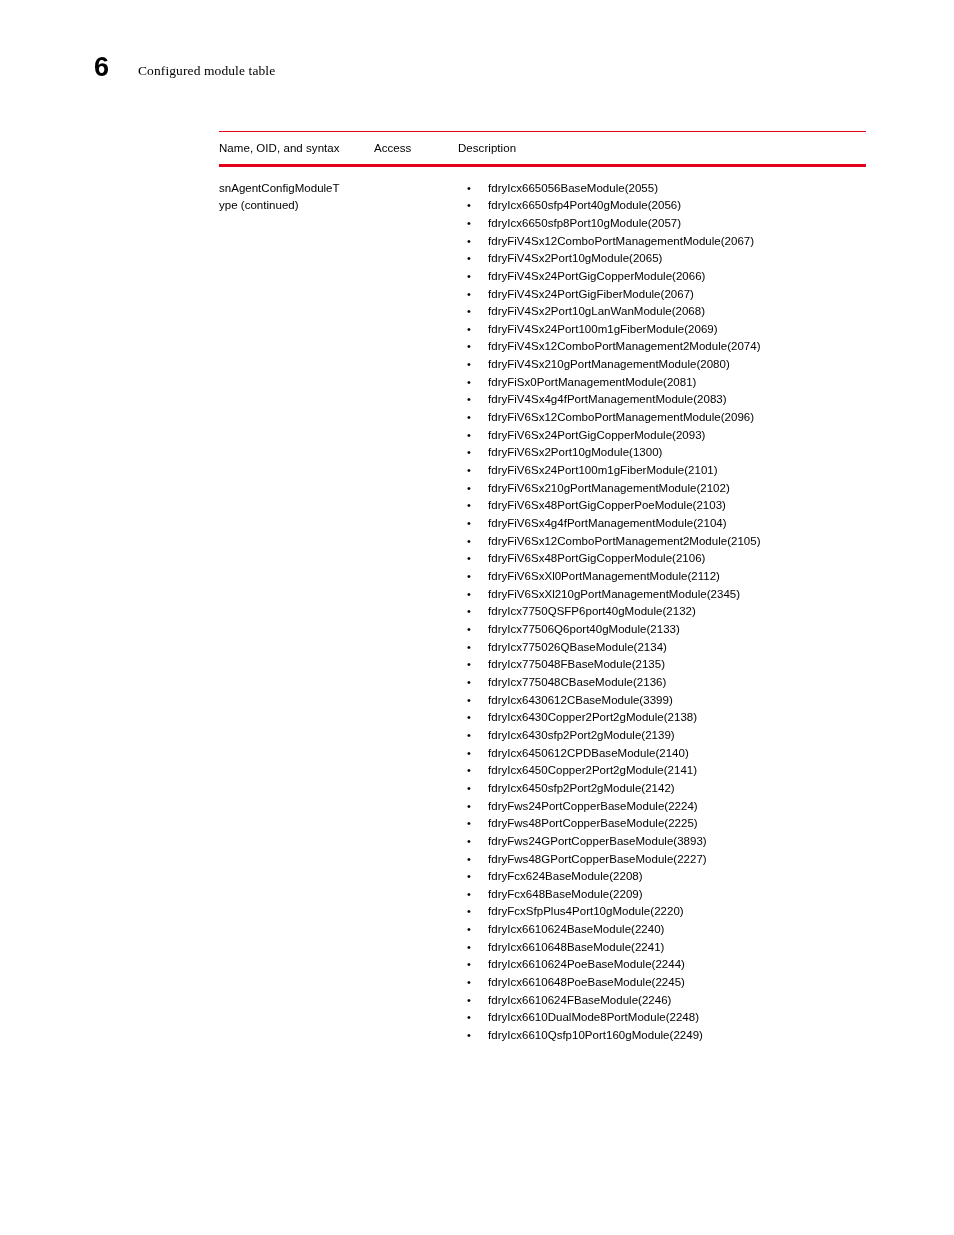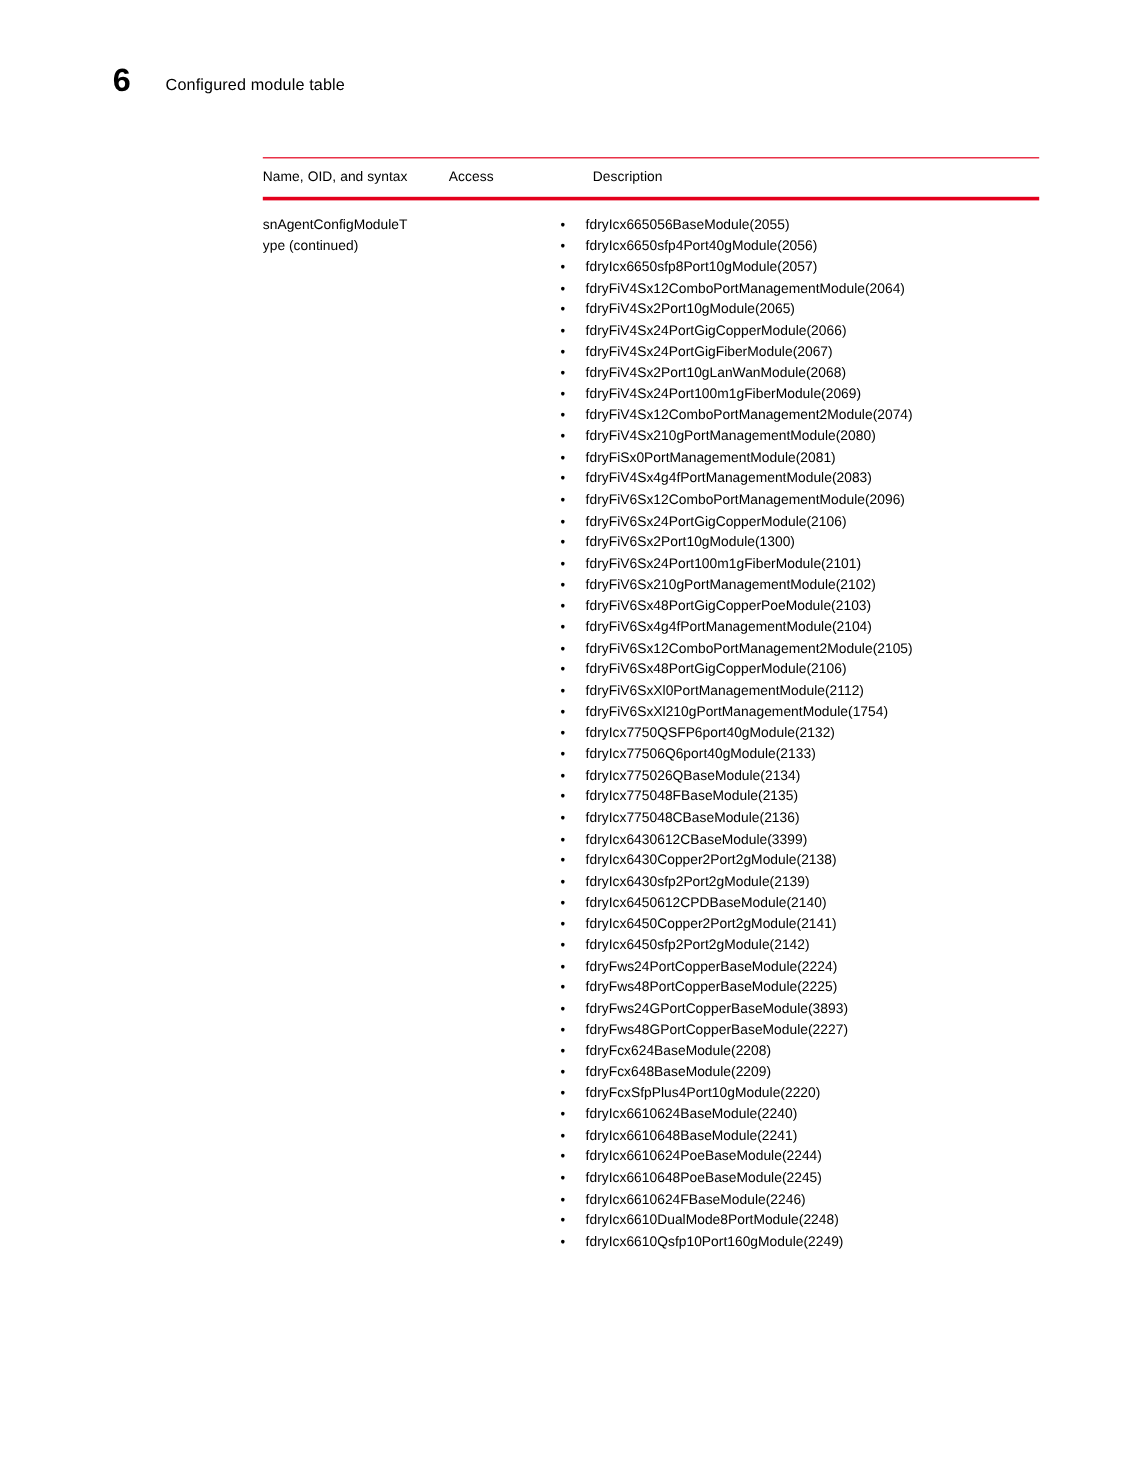--- a/index.html
+++ b/index.html
@@ -33,20 +33,21 @@
     line-height: 30px;
     letter-spacing: -0.5px;
   }
   .chapter-title {
     position: absolute;
     left: 138px;
     top: 10px;
     font-size: 13.5px;
     line-height: 18px;
     letter-spacing: 0.1px;
+    font-family: Liberation Serif, serif;
   }
 
   
   .mib-table {
     position: absolute;
     left: 219px;
     top: 131px;
     width: 647px;
   }
   .rule {
@@ -61,21 +62,21 @@
     padding: 9px 0 8px 0;
   }
   .th {
     font-size: 11.5px;
     font-weight: normal;
     line-height: 15px;
     letter-spacing: 0.05px;
   }
   .col-name   { width: 155px; flex: 0 0 155px; }
   .col-access { width: 84px;  flex: 0 0 84px;  }
-  .col-desc   { flex: 1 1 auto; margin-left: 36px; }
+  .col-desc   { flex: 1 1 auto; }
 
   .tbody {
     display: flex;
     padding-top: 13px;
   }
   .td {
     font-size: 11.5px;
     line-height: 17.6px;
     letter-spacing: 0.02px;
   }
@@ -130,41 +131,41 @@
     <div class="td td-name">
       <span class="name-line">snAgentConfigModuleT</span>
       <span class="name-line">ype (continued)</span>
     </div>
     <div class="td td-access"></div>
     <div class="td td-desc">
       <ul class="module-list">
           <li><span class="bullet">•</span><span>fdryIcx665056BaseModule(2055)</span></li>
           <li><span class="bullet">•</span><span>fdryIcx6650sfp4Port40gModule(2056)</span></li>
           <li><span class="bullet">•</span><span>fdryIcx6650sfp8Port10gModule(2057)</span></li>
-          <li><span class="bullet">•</span><span>fdryFiV4Sx12ComboPortManagementModule(2064)</span></li>
+          <li><span class="bullet">•</span><span>fdryFiV4Sx12ComboPortManagementModule(2067)</span></li>
           <li><span class="bullet">•</span><span>fdryFiV4Sx2Port10gModule(2065)</span></li>
           <li><span class="bullet">•</span><span>fdryFiV4Sx24PortGigCopperModule(2066)</span></li>
           <li><span class="bullet">•</span><span>fdryFiV4Sx24PortGigFiberModule(2067)</span></li>
           <li><span class="bullet">•</span><span>fdryFiV4Sx2Port10gLanWanModule(2068)</span></li>
           <li><span class="bullet">•</span><span>fdryFiV4Sx24Port100m1gFiberModule(2069)</span></li>
           <li><span class="bullet">•</span><span>fdryFiV4Sx12ComboPortManagement2Module(2074)</span></li>
           <li><span class="bullet">•</span><span>fdryFiV4Sx210gPortManagementModule(2080)</span></li>
           <li><span class="bullet">•</span><span>fdryFiSx0PortManagementModule(2081)</span></li>
           <li><span class="bullet">•</span><span>fdryFiV4Sx4g4fPortManagementModule(2083)</span></li>
           <li><span class="bullet">•</span><span>fdryFiV6Sx12ComboPortManagementModule(2096)</span></li>
-          <li><span class="bullet">•</span><span>fdryFiV6Sx24PortGigCopperModule(2106)</span></li>
+          <li><span class="bullet">•</span><span>fdryFiV6Sx24PortGigCopperModule(2093)</span></li>
           <li><span class="bullet">•</span><span>fdryFiV6Sx2Port10gModule(1300)</span></li>
           <li><span class="bullet">•</span><span>fdryFiV6Sx24Port100m1gFiberModule(2101)</span></li>
           <li><span class="bullet">•</span><span>fdryFiV6Sx210gPortManagementModule(2102)</span></li>
           <li><span class="bullet">•</span><span>fdryFiV6Sx48PortGigCopperPoeModule(2103)</span></li>
           <li><span class="bullet">•</span><span>fdryFiV6Sx4g4fPortManagementModule(2104)</span></li>
           <li><span class="bullet">•</span><span>fdryFiV6Sx12ComboPortManagement2Module(2105)</span></li>
           <li><span class="bullet">•</span><span>fdryFiV6Sx48PortGigCopperModule(2106)</span></li>
           <li><span class="bullet">•</span><span>fdryFiV6SxXl0PortManagementModule(2112)</span></li>
-          <li><span class="bullet">•</span><span>fdryFiV6SxXl210gPortManagementModule(1754)</span></li>
+          <li><span class="bullet">•</span><span>fdryFiV6SxXl210gPortManagementModule(2345)</span></li>
           <li><span class="bullet">•</span><span>fdryIcx7750QSFP6port40gModule(2132)</span></li>
           <li><span class="bullet">•</span><span>fdryIcx77506Q6port40gModule(2133)</span></li>
           <li><span class="bullet">•</span><span>fdryIcx775026QBaseModule(2134)</span></li>
           <li><span class="bullet">•</span><span>fdryIcx775048FBaseModule(2135)</span></li>
           <li><span class="bullet">•</span><span>fdryIcx775048CBaseModule(2136)</span></li>
           <li><span class="bullet">•</span><span>fdryIcx6430612CBaseModule(3399)</span></li>
           <li><span class="bullet">•</span><span>fdryIcx6430Copper2Port2gModule(2138)</span></li>
           <li><span class="bullet">•</span><span>fdryIcx6430sfp2Port2gModule(2139)</span></li>
           <li><span class="bullet">•</span><span>fdryIcx6450612CPDBaseModule(2140)</span></li>
           <li><span class="bullet">•</span><span>fdryIcx6450Copper2Port2gModule(2141)</span></li>

